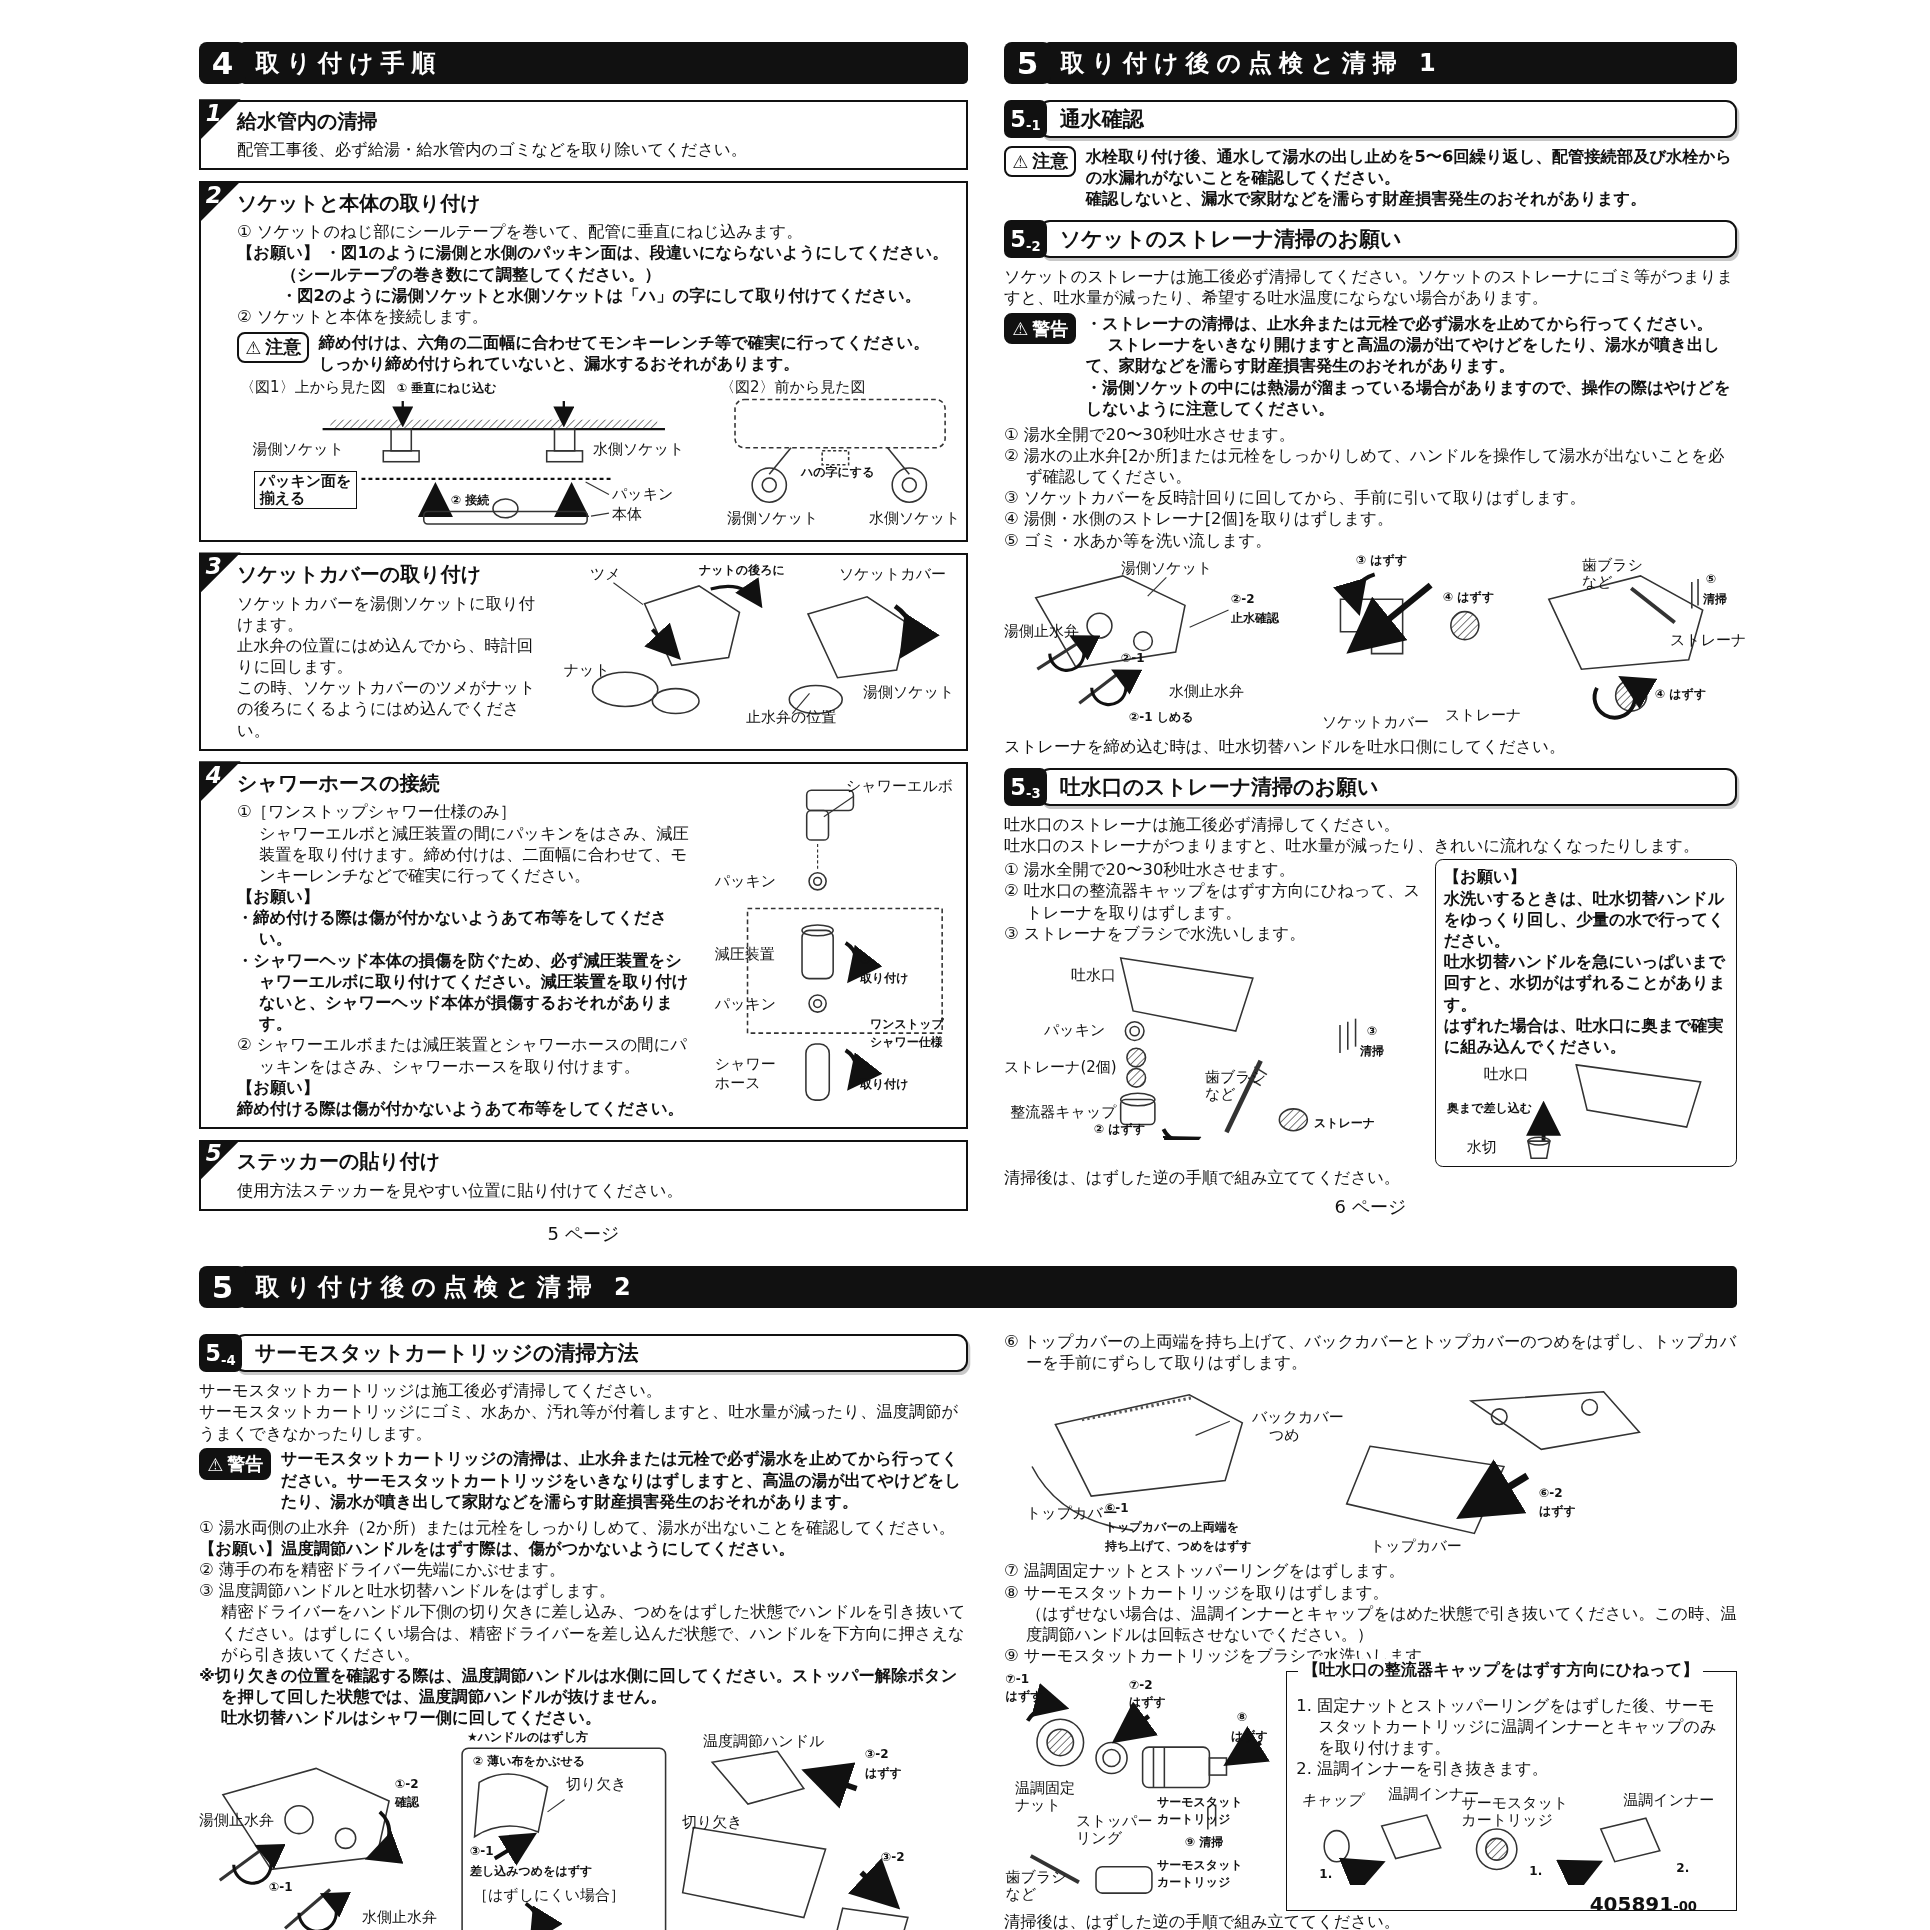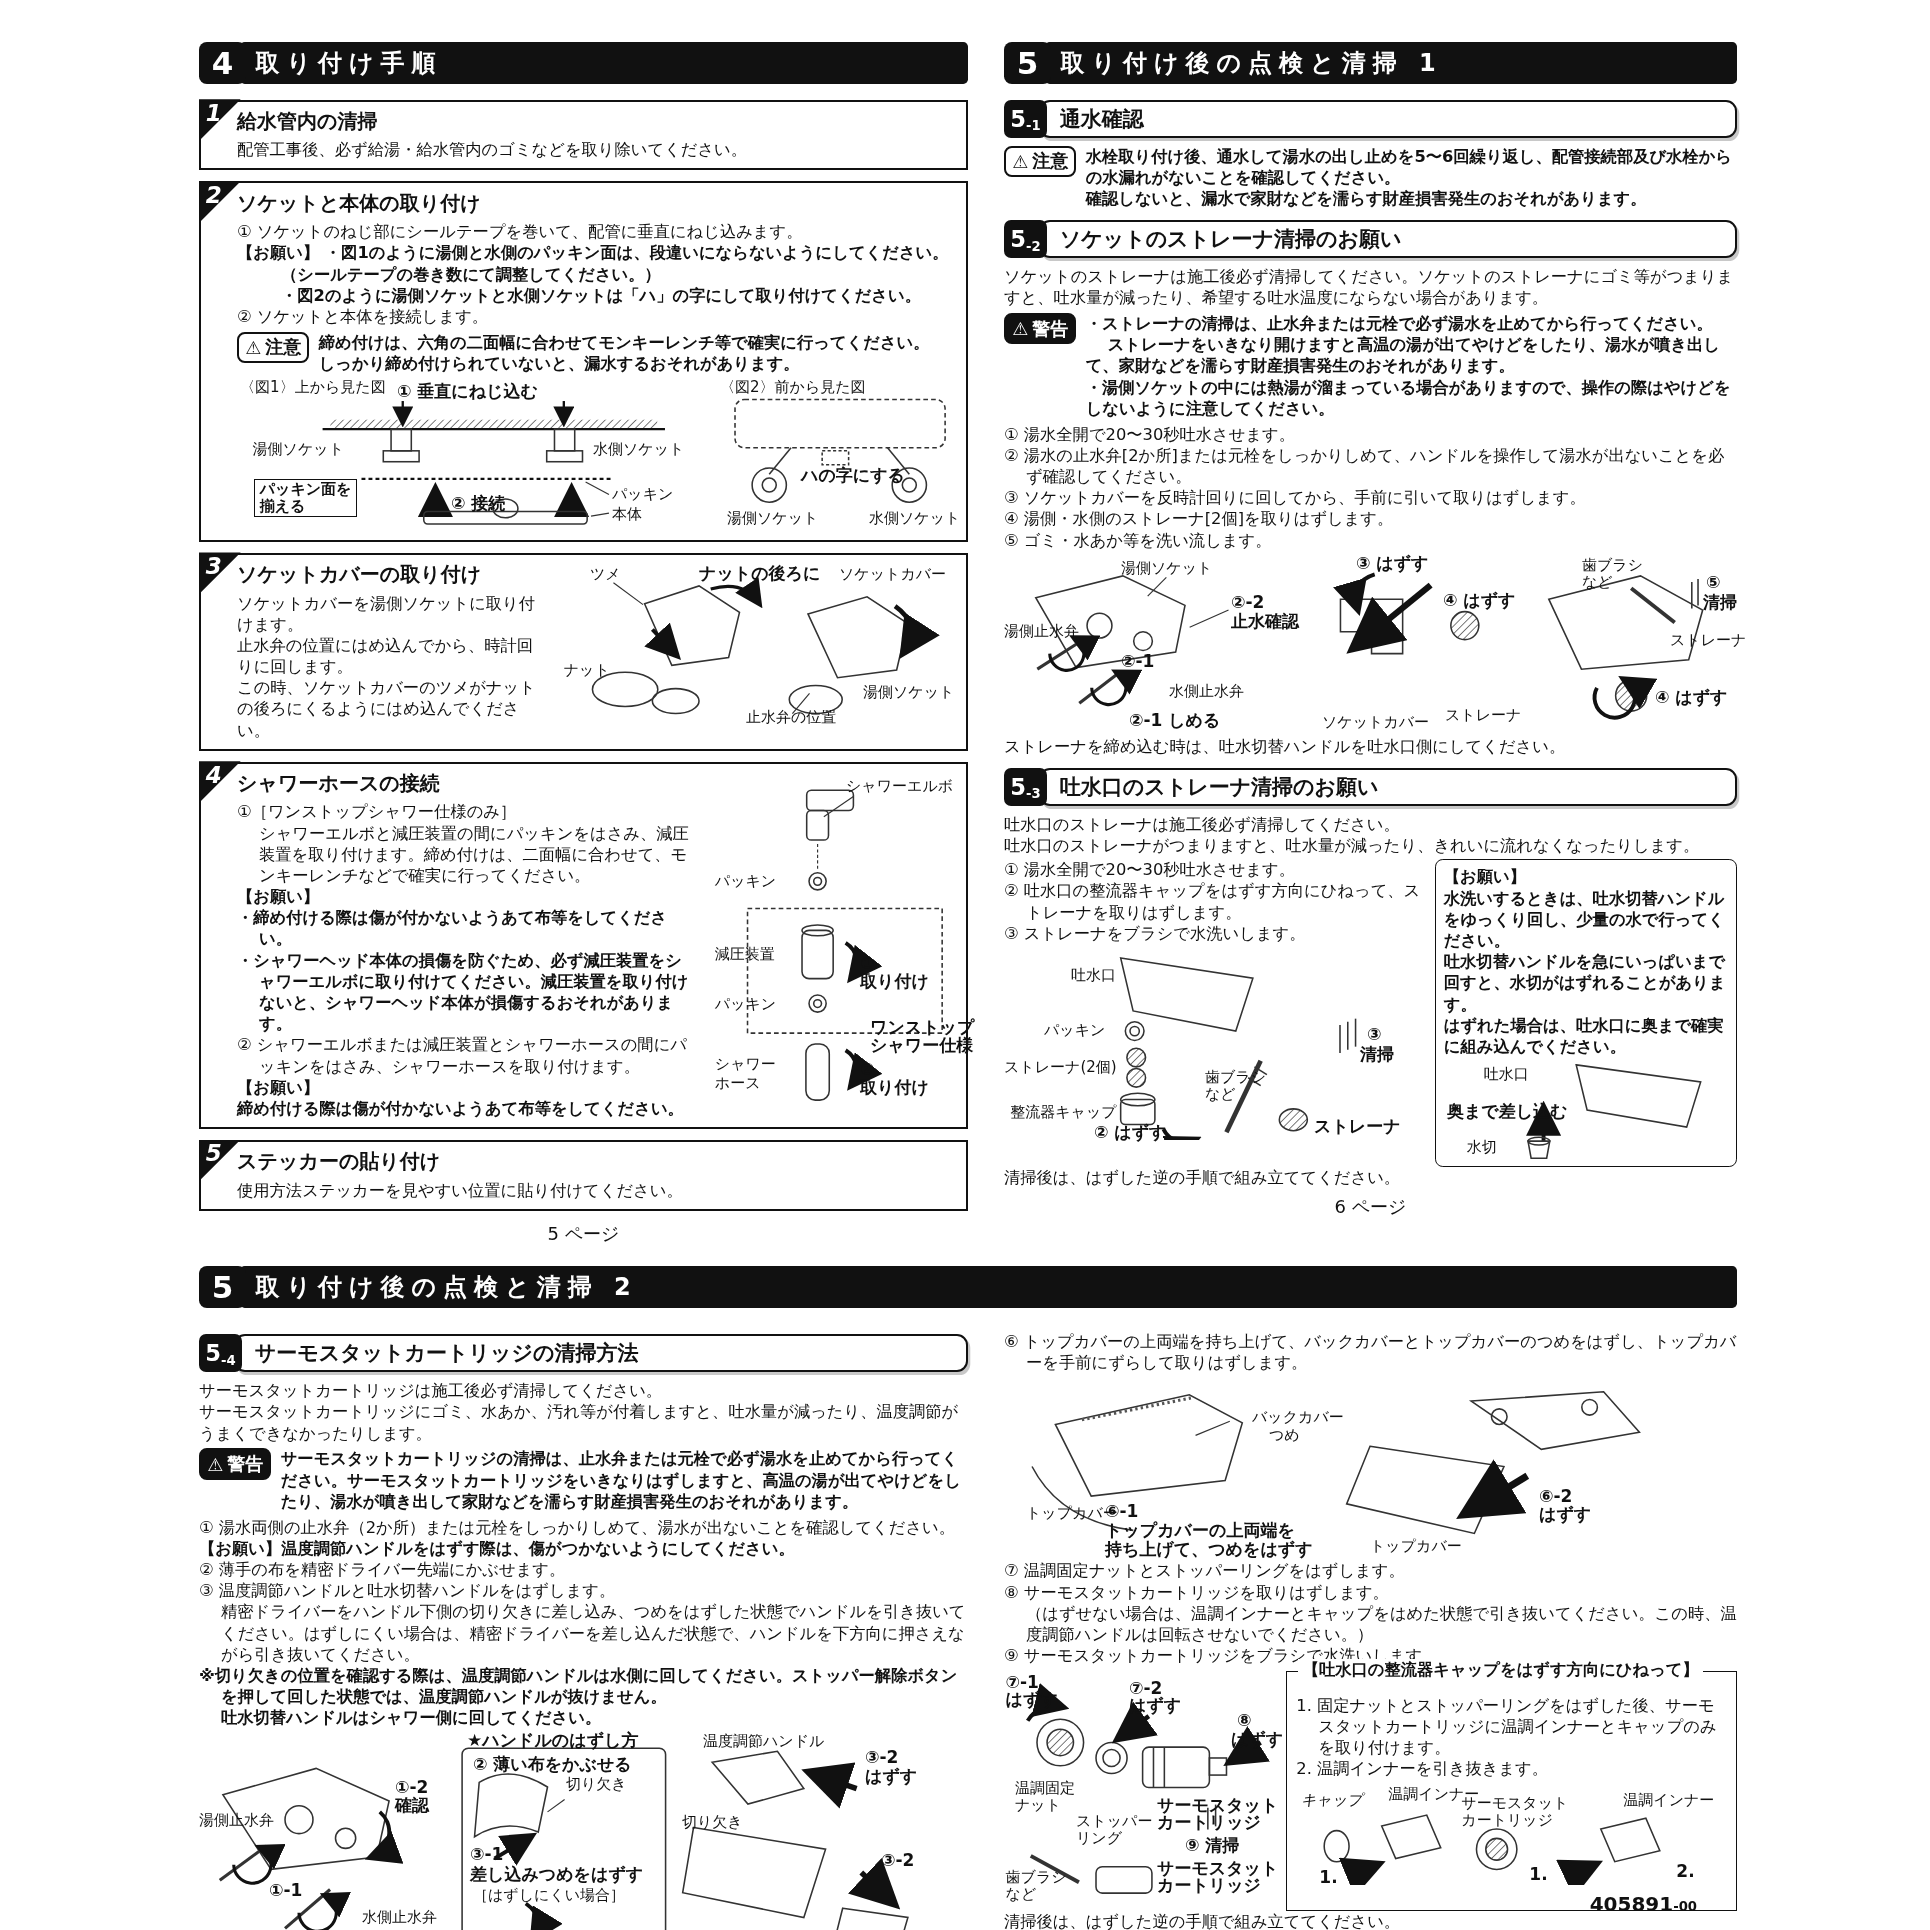--- a/index.html
+++ b/index.html
@@ -37,21 +37,21 @@
   .sub{display:flex;align-items:stretch;margin:11px 0 7.8px 0;}
   .sub-num{flex:none;background:#111;color:#fff;border-radius:7px;padding:1.6px 6.2px;
            font-size:22.6px;font-weight:bold;display:flex;align-items:center;z-index:1;}
   .sub-num small{font-size:13.2px;font-weight:bold;align-self:flex-end;margin-bottom:3.1px;}
   .sub-box{flex:1;border:2.3px solid #111;border-radius:11px;margin-left:-7.8px;background:#fff;
            font-size:21px;font-weight:bold;padding:3.1px 7.8px 3.1px 18.7px;box-shadow:2.3px 3.1px 0 #c8c8c8;}
   
   .fig{position:relative;background:#fff;}
   .fig svg{position:absolute;inset:0;}
   .lb{position:absolute;font-size:15px;line-height:1.15;white-space:nowrap;color:#111;z-index:2;}
-  .lb.bd{font-weight:bold;font-size:17px;}
+  .lb.bd{font-weight:bold;font-size:12px;}
   .lb.bx{border:1.6px solid #111;padding:0.8px 4.7px;background:#fff;font-weight:bold;}
   .foot{text-align:center;font-size:18px;margin-top:6.2px;}
   .onegai{border:1.6px solid #111;border-radius:7.8px;padding:6.2px 7.8px;background:#fff;}
   .dash{border:1.6px solid #111;position:relative;padding:23px 9.3px 6.2px 9.3px;}
   .dash .legend{position:absolute;top:-12.5px;left:11px;background:#fff;padding:0 4.7px;font-weight:bold;font-size:16.3px;}
   .flexrow{display:flex;gap:11px;align-items:flex-start;}
   .docno{position:absolute;right:233px;bottom:14px;font-size:20px;font-weight:bold;}
   .docno small{font-size:13.2px;font-weight:bold;}
 </style>
 </head>
@@ -131,21 +131,21 @@
             <circle cx="684" cy="136" r="22" fill="none" stroke="#333" stroke-width="2"></circle>
             <circle cx="684" cy="136" r="9" fill="none" stroke="#333" stroke-width="2"></circle>
             <circle cx="864" cy="136" r="22" fill="none" stroke="#333" stroke-width="2"></circle>
             <circle cx="864" cy="136" r="9" fill="none" stroke="#333" stroke-width="2"></circle>
           </svg>
           <span class="lb" style="left:3.1px;top:0;text-align:right;">〈図1〉上から見た図</span>
           <span class="lb" style="left:483px;top:0;">〈図2〉前から見た図</span>
           <span class="lb bd" style="left:160px;top:3.1px;">① 垂直にねじ込む</span>
           <span class="lb" style="left:15.6px;top:62px;">湯側ソケット</span>
           <span class="lb" style="left:356px;top:62px;">水側ソケット</span>
-          <span class="lb bx" style="left:17px;top:100px;"><span>パッキン面を</span><br><span>揃える</span></span>
+          <span class="lb bx" style="left:17px;top:92px;"><span>パッキン面を</span><br><span>揃える</span></span>
           <span class="lb bd" style="left:214px;top:115px;">② 接続</span>
           <span class="lb" style="left:375px;top:107px;">パッキン</span>
           <span class="lb" style="left:375px;top:127px;">本体</span>
           <span class="lb bd" style="left:564px;top:87px;">ハの字にする</span>
           <span class="lb" style="left:490px;top:131px;">湯側ソケット</span>
           <span class="lb" style="left:632px;top:131px;">水側ソケット</span>
         </div>
       </div>
 
       <div class="stepbox">

